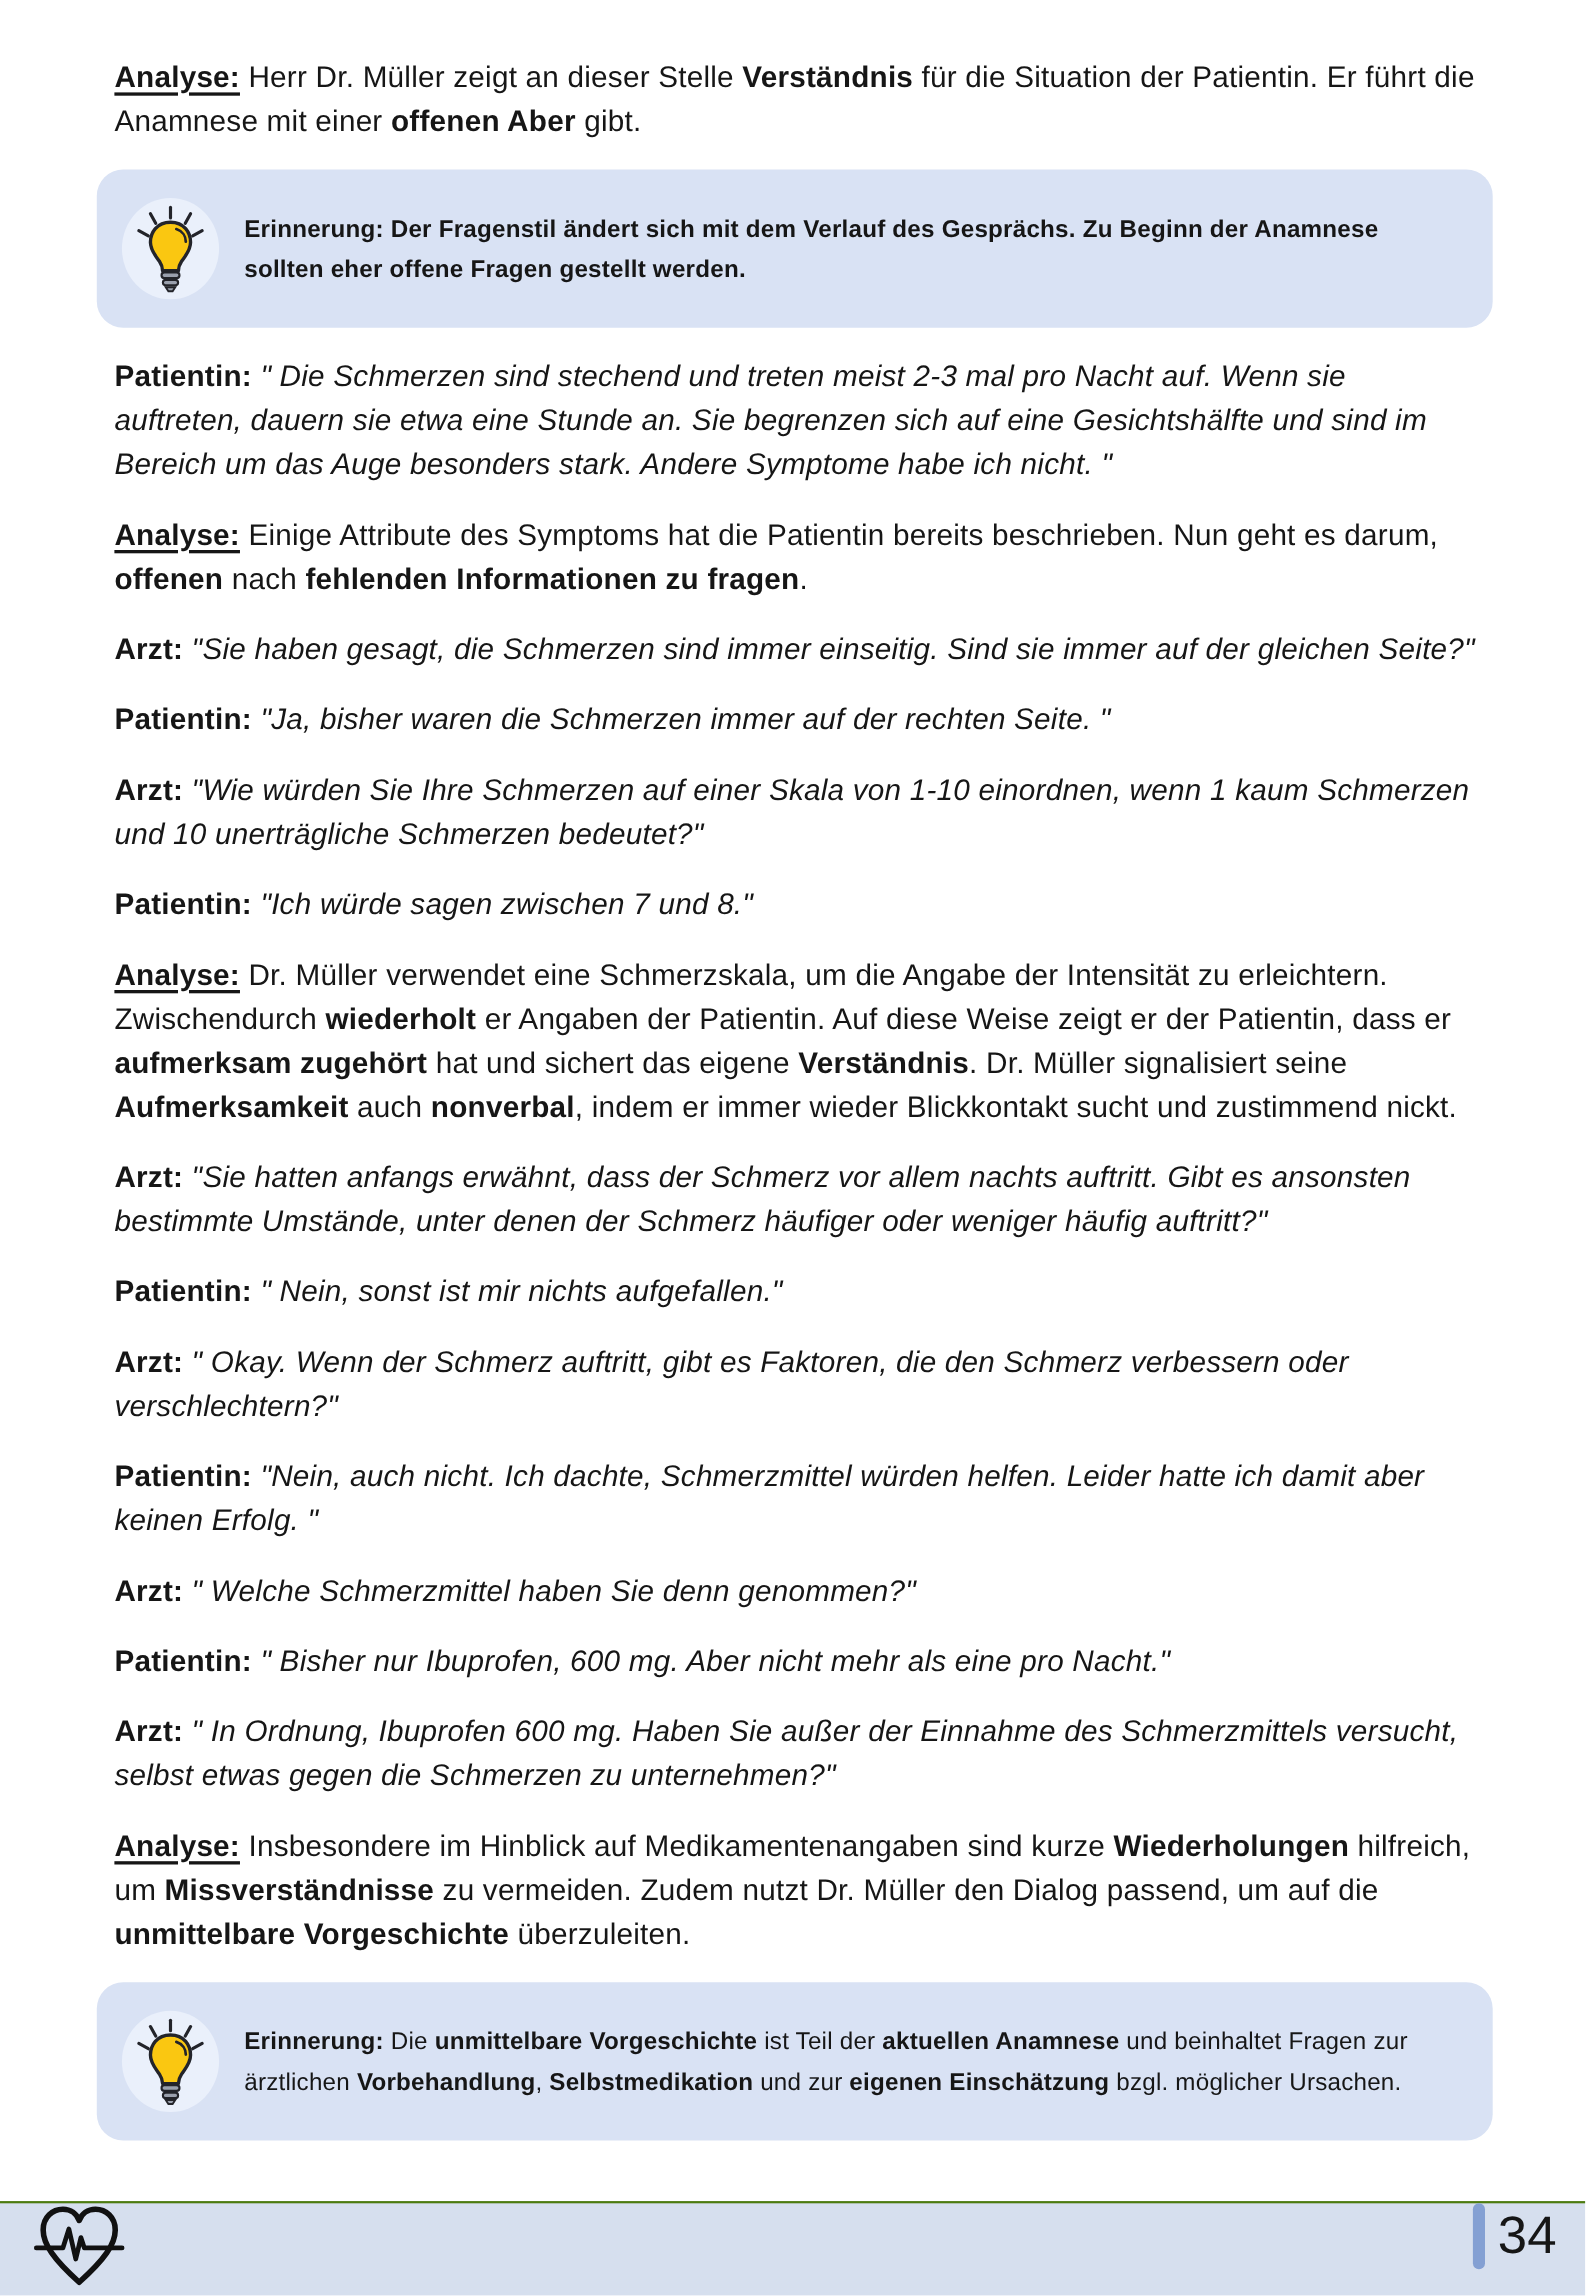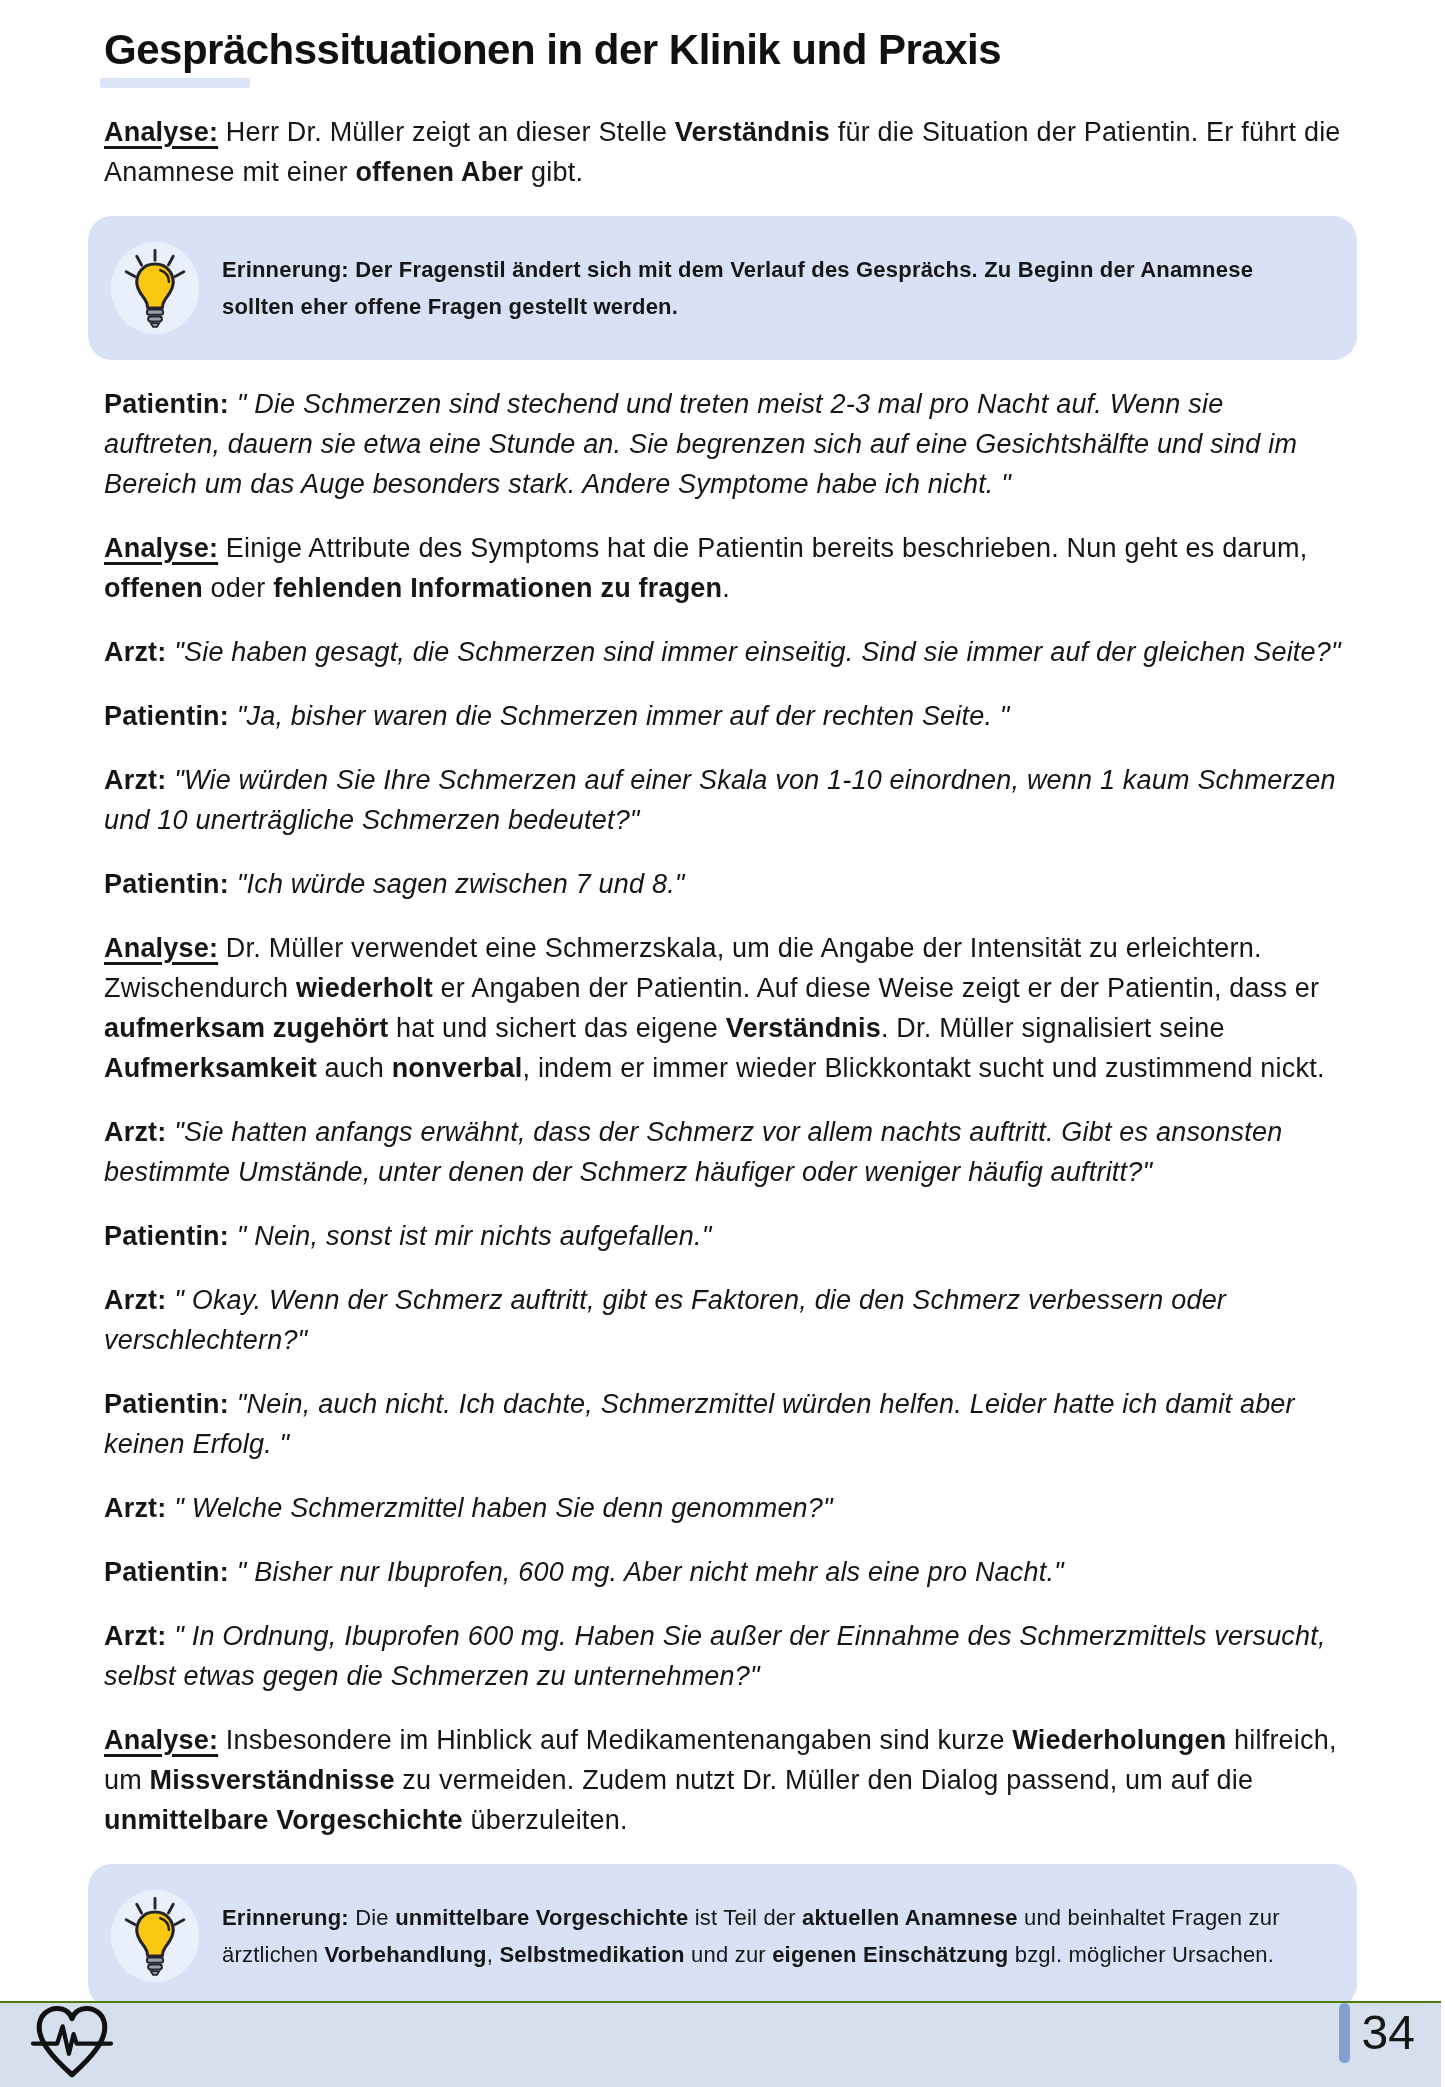--- a/index.html
+++ b/index.html
@@ -46,24 +46,20 @@
   .footer .heart{width:92px;height:78px;margin-left:26px;}
   .footer .pagenum{margin-left:auto;margin-right:26px;display:flex;align-items:center;gap:12px;}
   .footer .bar{width:11px;height:60px;border-radius:6px;background:var(--page-bar,#84a0d3);}
   .footer .num{font-size:48px;line-height:1;color:#161616;}
 </style>
 </head>
 <body>
 
 <div class="page">
   <div class="content">
-    <header>
-      <h1 class="title">Gesprächssituationen in der Klinik und Praxis</h1>
-      <div class="title-underline"></div>
-    </header>
     <div>
         <div class="block analysis">
           <p><span class="seg-b seg-u">Analyse:</span><span> Herr Dr. Müller zeigt an dieser Stelle </span><span class="seg-b">Verständnis</span><span> für die Situation der Patientin. Er führt die Anamnese mit einer </span><span class="seg-b">offenen Aber</span><span> gibt.</span></p>
         </div>
         <div class="block callout">
           <div class="icon-wrap">
   <svg viewBox="0 0 100 100">
     <ellipse cx="50" cy="50" rx="46" ry="48" fill="#eaf0fb"></ellipse>
     <g stroke="#23242a" stroke-width="3" stroke-linecap="round">
       <line x1="50" y1="11" x2="50" y2="21"></line>
@@ -78,21 +74,21 @@
     <rect x="42.8" y="79.6" width="14.4" height="5.2" rx="2.6" fill="#9aa0ad" stroke="#23242a" stroke-width="2"></rect>
     <path d="M45.5 86.6 L 54.5 86.6 L 52 90.4 L 48 90.4 Z" fill="#9aa0ad" stroke="#23242a" stroke-width="1.8"></path>
   </svg>
 </div>
           <p><span class="seg-b">Erinnerung: Der Fragenstil ändert sich mit dem Verlauf des Gesprächs. Zu Beginn der Anamnese sollten eher offene Fragen gestellt werden.</span></p>
         </div>
         <div class="block dialog">
           <p><span class="seg-b">Patientin:</span><span class="seg-i"> " Die Schmerzen sind stechend und treten meist 2-3 mal pro Nacht auf. Wenn sie auftreten, dauern sie etwa eine Stunde an. Sie begrenzen sich auf eine Gesichtshälfte und sind im Bereich um das Auge besonders stark. Andere Symptome habe ich nicht. "</span></p>
         </div>
         <div class="block analysis">
-          <p><span class="seg-b seg-u">Analyse:</span><span> Einige Attribute des Symptoms hat die Patientin bereits beschrieben. Nun geht es darum, </span><span class="seg-b">offenen</span><span> oder </span><span class="seg-b">fehlenden Informationen zu fragen</span><span>.</span></p>
+          <p><span class="seg-b seg-u">Analyse:</span><span> Einige Attribute des Symptoms hat die Patientin bereits beschrieben. Nun geht es darum, </span><span class="seg-b">offenen</span><span> nach </span><span class="seg-b">fehlenden Informationen zu fragen</span><span>.</span></p>
         </div>
         <div class="block dialog">
           <p><span class="seg-b">Arzt:</span><span class="seg-i"> "Sie haben gesagt, die Schmerzen sind immer einseitig. Sind sie immer auf der gleichen Seite?"</span></p>
         </div>
         <div class="block dialog">
           <p><span class="seg-b">Patientin:</span><span class="seg-i"> "Ja, bisher waren die Schmerzen immer auf der rechten Seite. "</span></p>
         </div>
         <div class="block dialog">
           <p><span class="seg-b">Arzt:</span><span class="seg-i"> "Wie würden Sie Ihre Schmerzen auf einer Skala von 1-10 einordnen, wenn 1 kaum Schmerzen und 10 unerträgliche Schmerzen bedeutet?"</span></p>
         </div>

